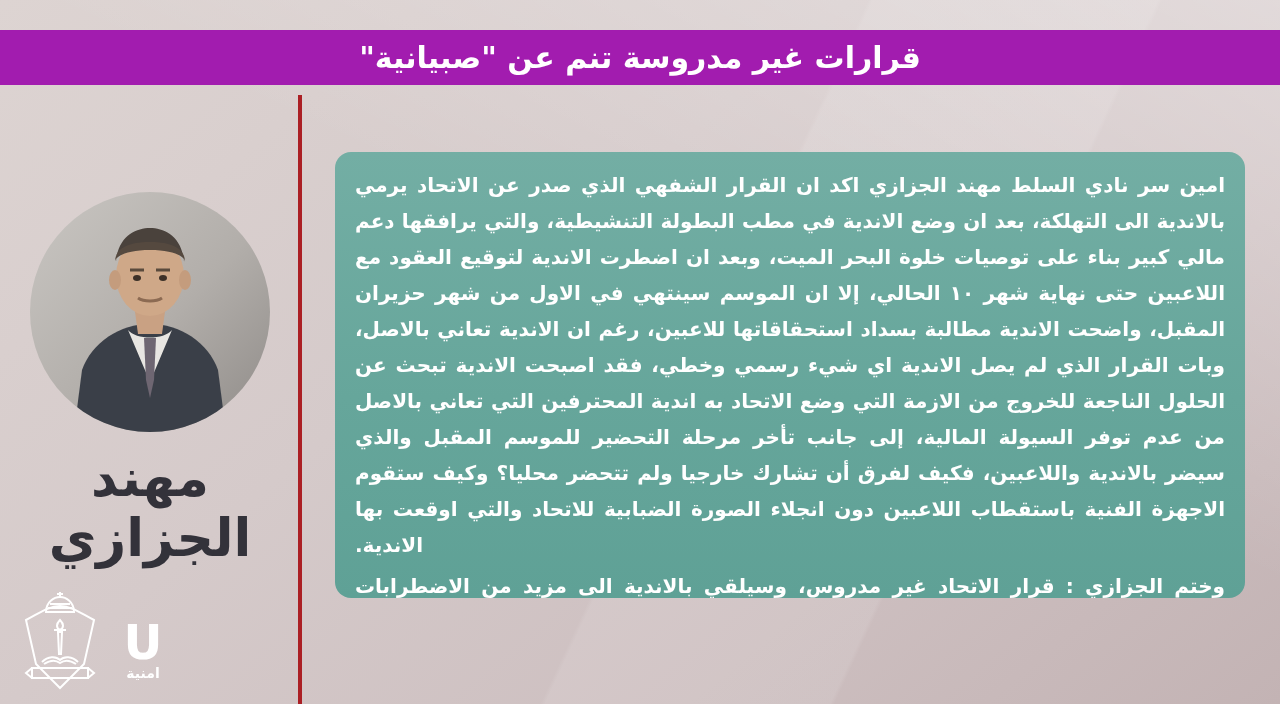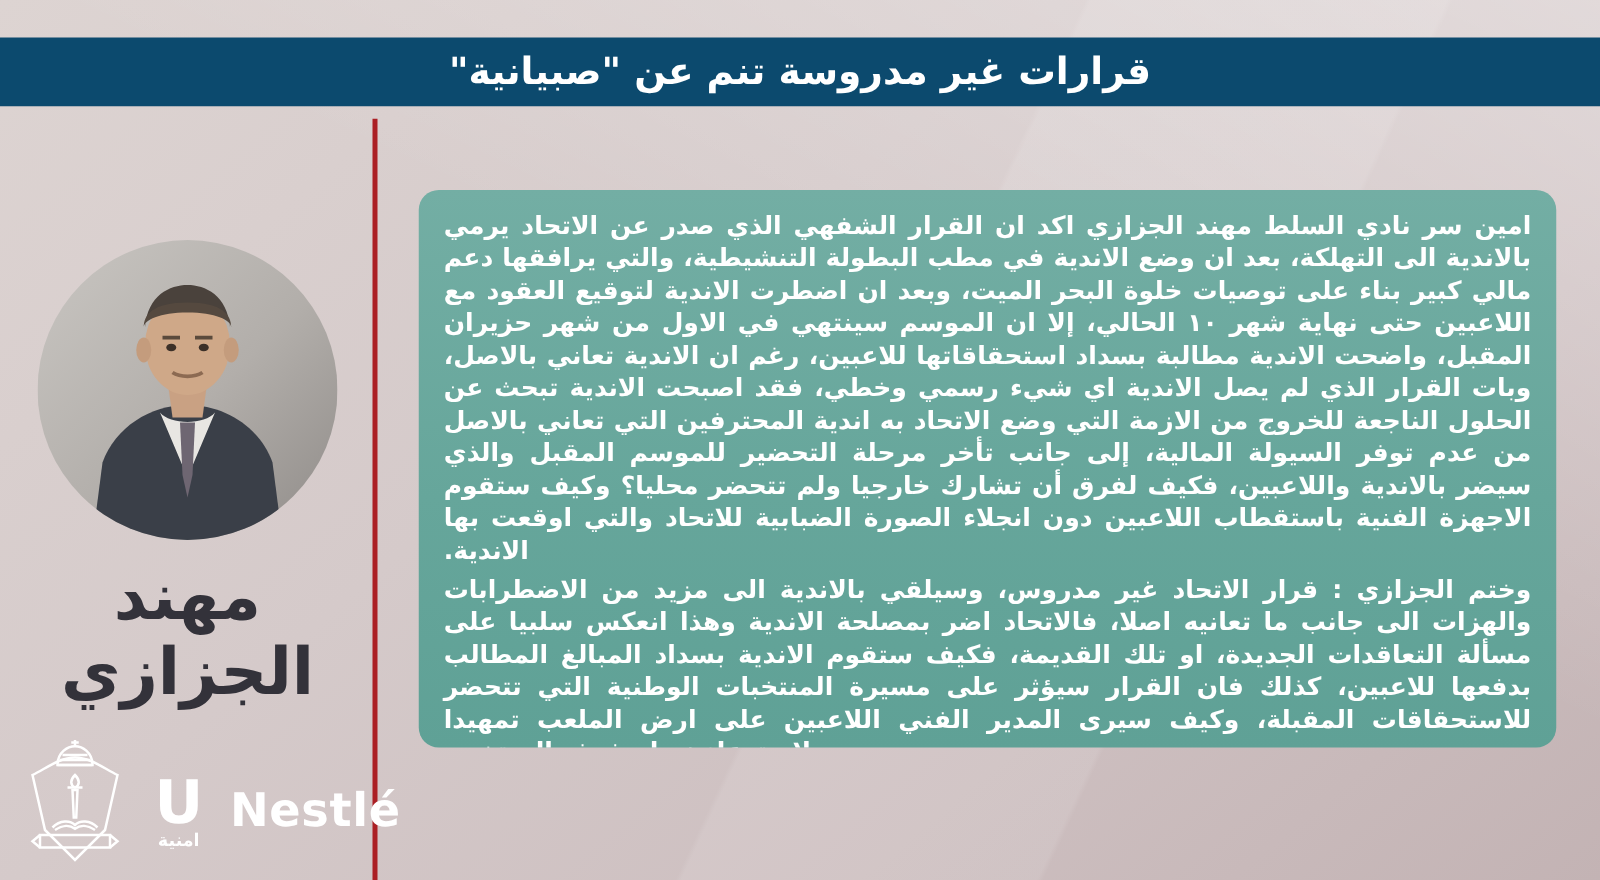--- a/index.html
+++ b/index.html
@@ -9,21 +9,21 @@
     position: relative;
     background:
       linear-gradient(205deg, rgba(255,255,255,0.38), rgba(255,255,255,0) 45%),
       linear-gradient(115deg, transparent 54%, rgba(255,255,255,0.10) 54.3%, rgba(255,255,255,0.10) 72%, transparent 72.3%),
       linear-gradient(140deg, #ddd4d2 0%, #d5caca 40%, #cdbfc0 72%, #c3b3b4 100%);
   }
 
   
   .header-bar {
     position: absolute; left: 0; top: 30px; width: 1280px; height: 55px;
-    background: #0c4a6e;
+    background: #a21caf;
     display: flex; align-items: center; justify-content: center;
   }
   .headline {
     color: #ffffff; font-size: 30px; font-weight: bold;
     letter-spacing: 0; white-space: nowrap;
   }
 
   
   .red-divider {
     position: absolute; left: 298px; top: 95px; width: 4px; height: 609px;
@@ -59,21 +59,21 @@
     border-radius: 16px;
     padding: 15px 20px;
     overflow: hidden;
   }
   .article-box p {
     direction: rtl;
     text-align: justify;
     text-align-last: left;
     color: #ffffff;
     font-size: 20px;
-    line-height: 26px;
+    line-height: 36px;
     font-weight: bold;
     margin-bottom: 5px;
   }
 </style>
 </head>
 <body>
 
 <div>
 
   <div class="header-bar">
@@ -144,21 +144,20 @@
 
       <path d="M14 78 L70 78 L70 88 L14 88 Z"></path>
       <path d="M14 78 L8 83 L14 88 M70 78 L76 83 L70 88"></path>
     </svg>
 
     <div class="umniah">
       <div class="u-glyph">U</div>
       <div class="u-ar" dir="rtl">امنية</div>
     </div>
 
-    <div class="nestle">Nestlé</div>
   </div>
 
   <div class="article-box">
     <p>امين سر نادي السلط مهند الجزازي اكد ان القرار الشفهي الذي صدر عن الاتحاد يرمي بالاندية الى التهلكة، بعد ان وضع الاندية في مطب البطولة التنشيطية، والتي يرافقها دعم مالي كبير بناء على توصيات خلوة البحر الميت، وبعد ان اضطرت الاندية لتوقيع العقود مع اللاعبين حتى نهاية شهر ١٠ الحالي، إلا ان الموسم سينتهي في الاول من شهر حزيران المقبل، واضحت الاندية مطالبة بسداد استحقاقاتها للاعبين، رغم ان الاندية تعاني بالاصل، وبات القرار الذي لم يصل الاندية اي شيء رسمي وخطي، فقد اصبحت الاندية تبحث عن الحلول الناجعة للخروج من الازمة التي وضع الاتحاد به اندية المحترفين التي تعاني بالاصل من عدم توفر السيولة المالية، إلى جانب تأخر مرحلة التحضير للموسم المقبل والذي سيضر بالاندية واللاعبين، فكيف لفرق أن تشارك خارجيا ولم تتحضر محليا؟ وكيف ستقوم الاجهزة الفنية باستقطاب اللاعبين دون انجلاء الصورة الضبابية للاتحاد والتي اوقعت بها الاندية.</p>
     <p>وختم الجزازي : قرار الاتحاد غير مدروس، وسيلقي بالاندية الى مزيد من الاضطرابات والهزات الى جانب ما تعانيه اصلا، فالاتحاد اضر بمصلحة الاندية وهذا انعكس سلبيا على مسألة التعاقدات الجديدة، او تلك القديمة، فكيف ستقوم الاندية بسداد المبالغ المطالب بدفعها للاعبين، كذلك فان القرار سيؤثر على مسيرة المنتخبات الوطنية التي تتحضر للاستحقاقات المقبلة، وكيف سيرى المدير الفني اللاعبين على ارض الملعب تمهيدا لاستدعاءهم لصفوف المنتخب.</p>
   </div>
 
 </div>
 
 </body></html>

